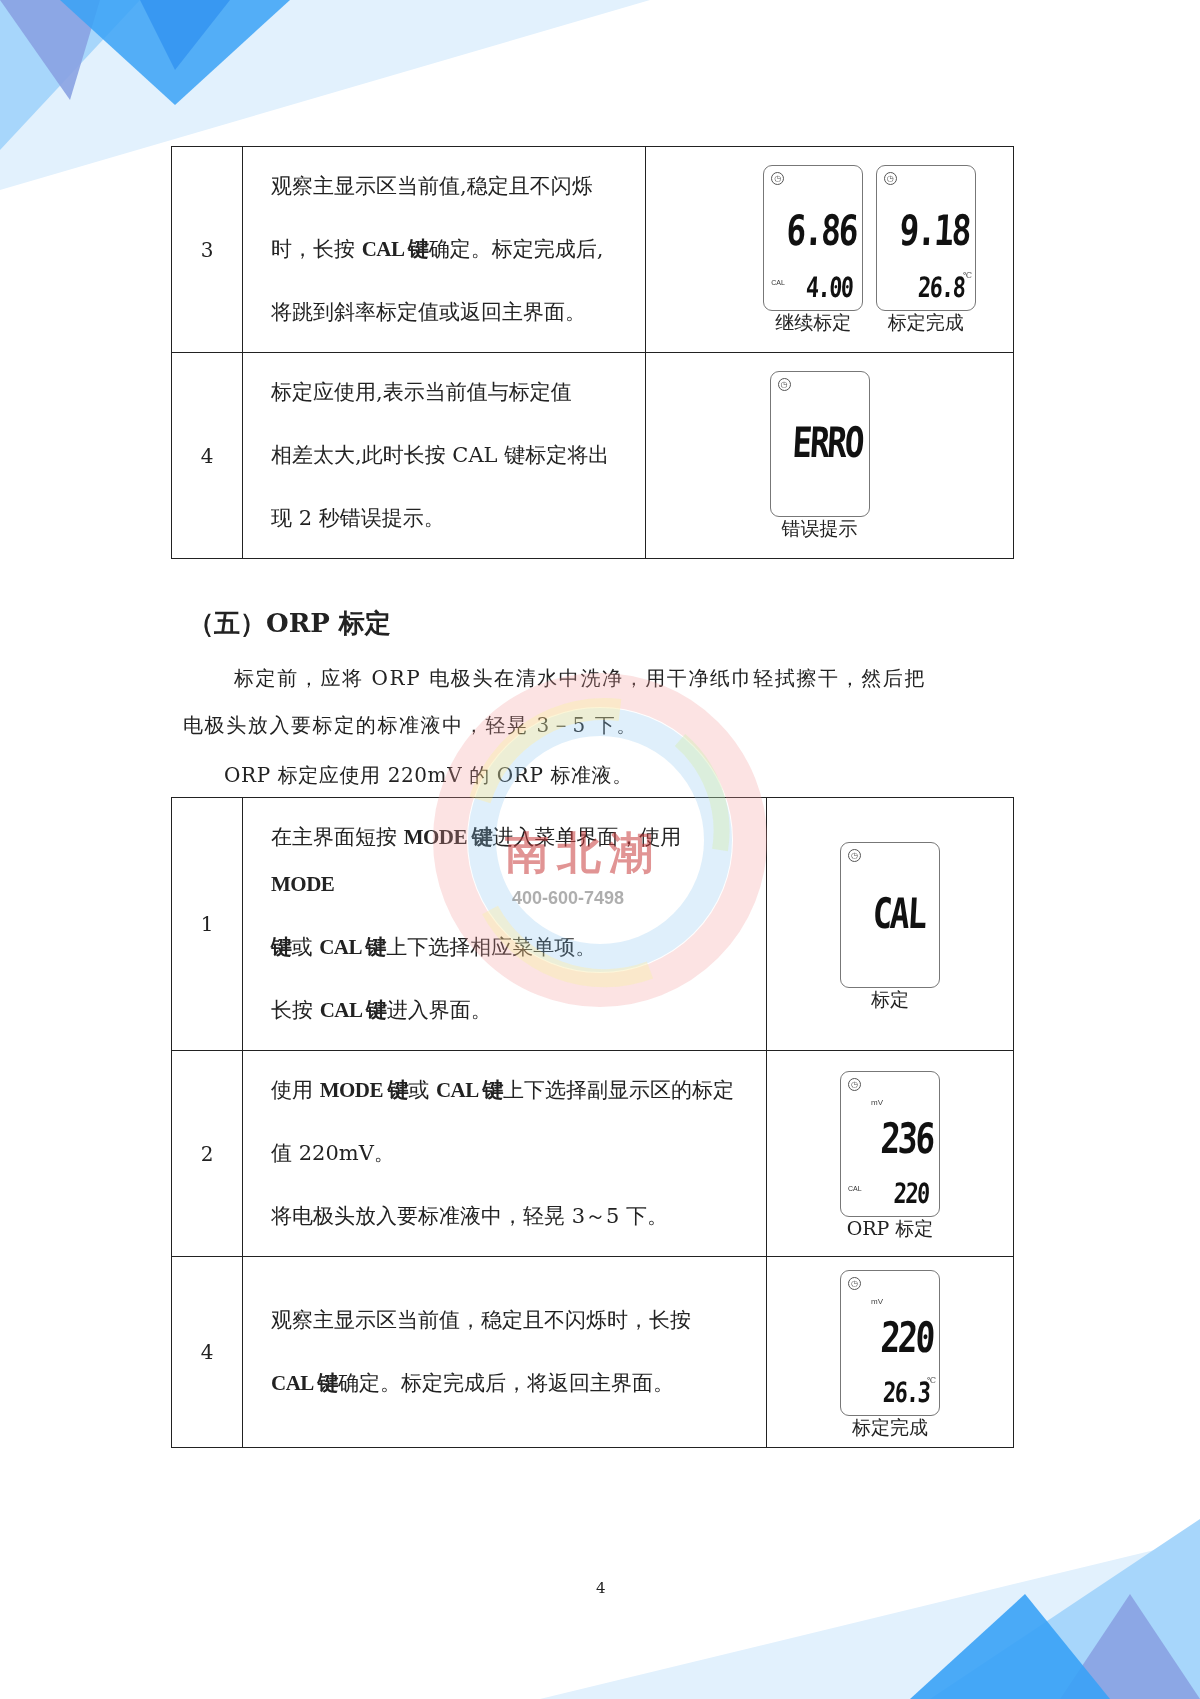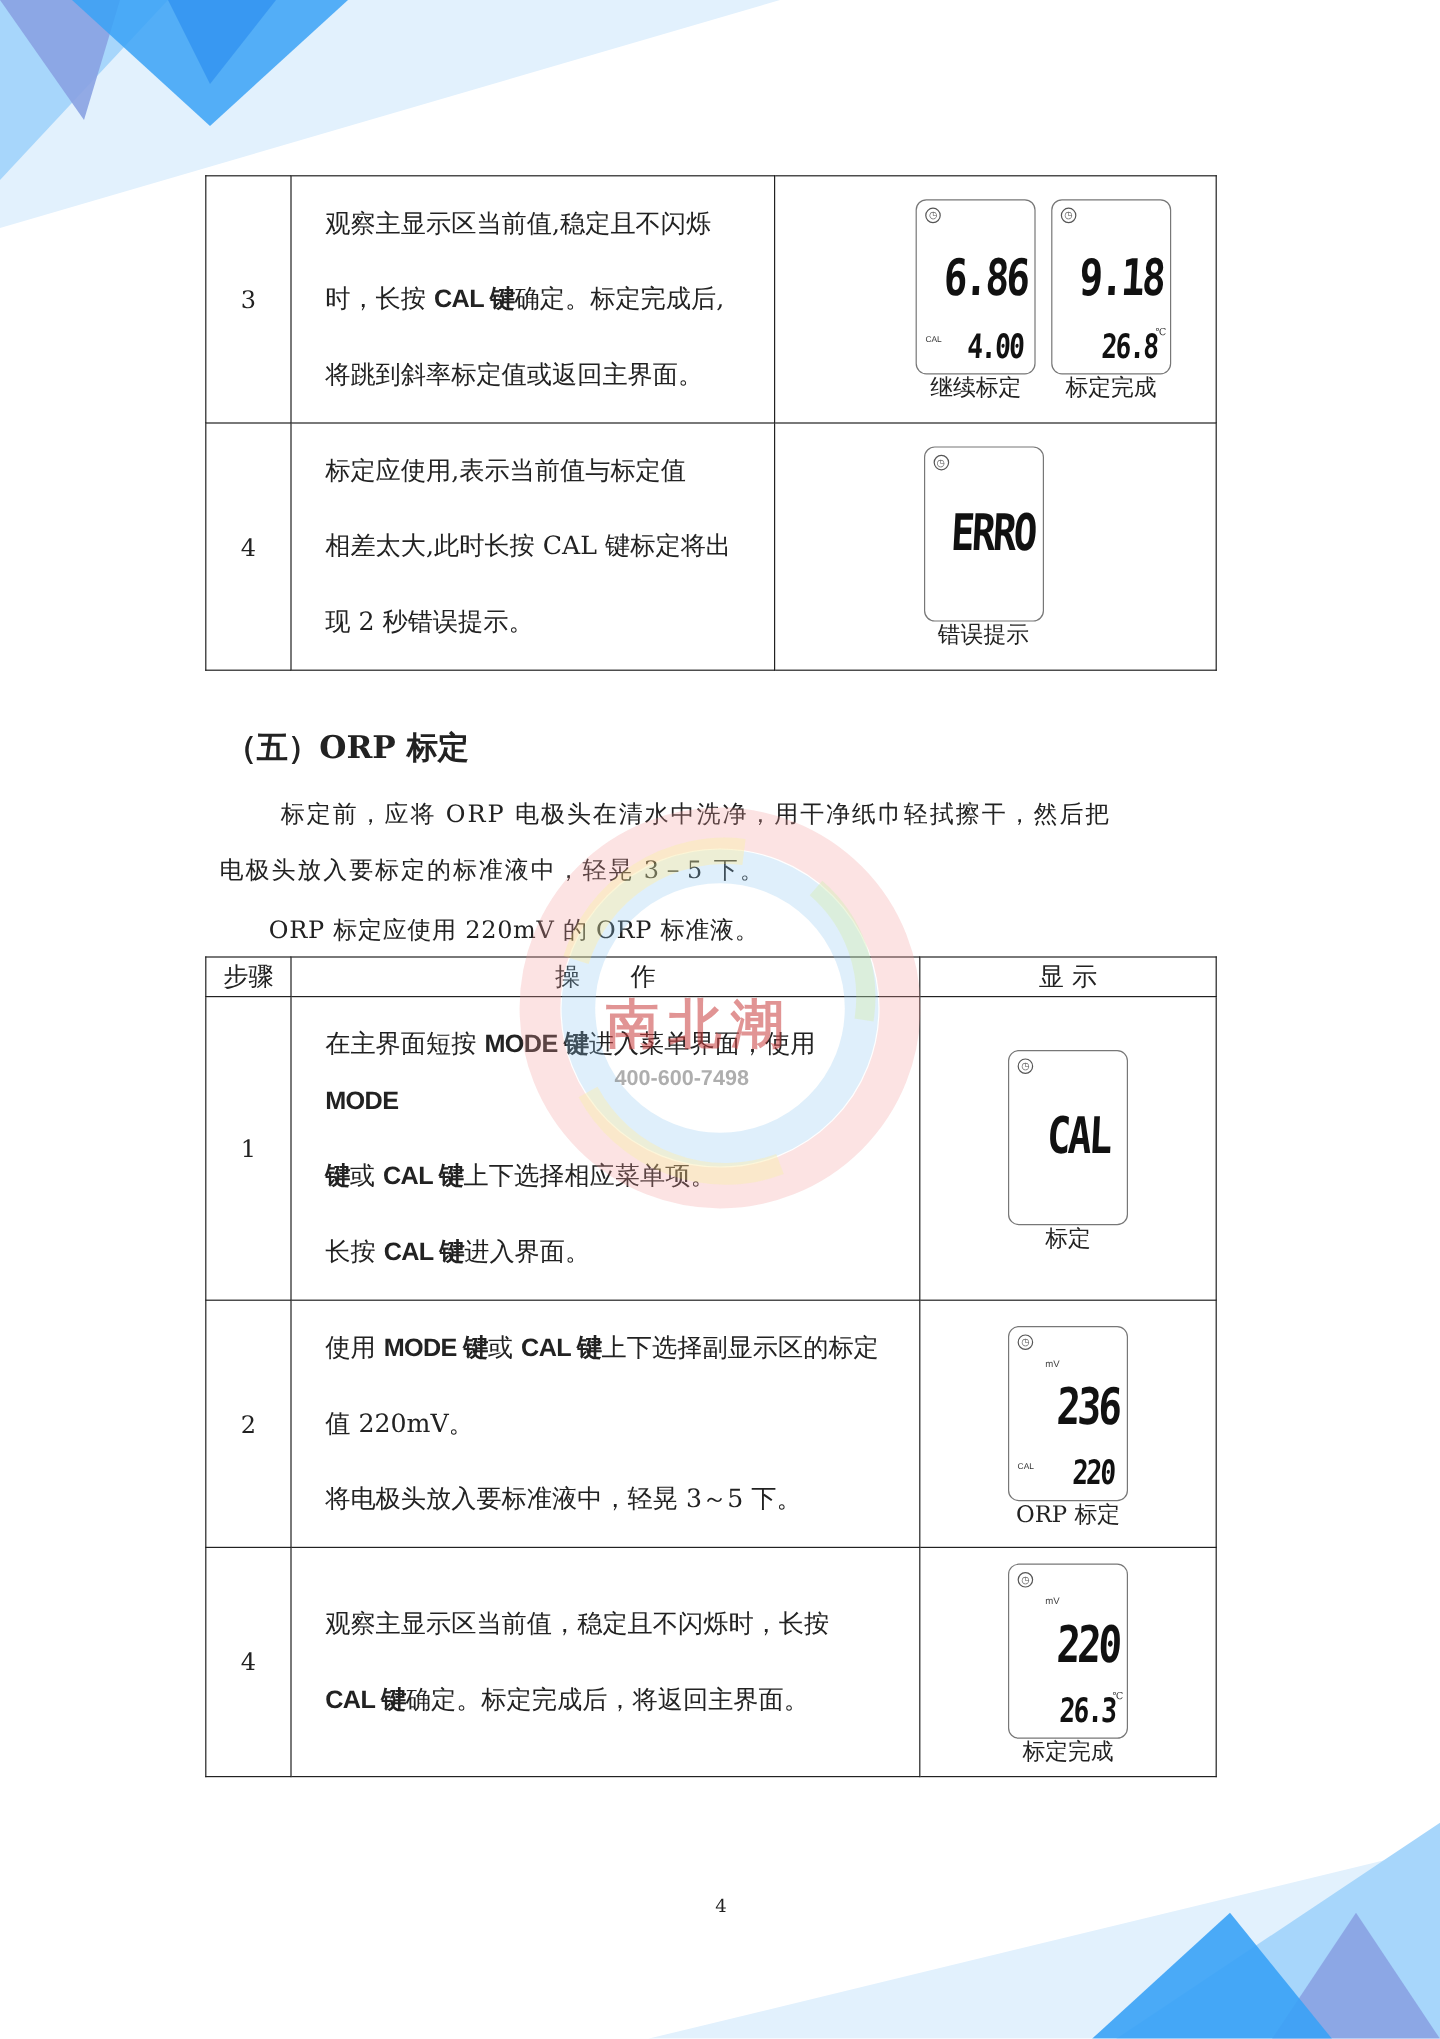--- a/index.html
+++ b/index.html
@@ -16,21 +16,21 @@
   table.doc {
     position:absolute; left:171px; border-collapse:collapse;
     font-size:21px; table-layout:fixed;
   }
   table.doc td {
     border:1.3px solid #222; vertical-align:middle; padding:0;
   }
   .step-cell { text-align:center; font-size:20px; }
   .op-cell { padding:0 10px 0 12px !important; line-height:47px; }
   .op-cell p { margin:16px; }
-  .kw { font-family:Liberation Sans, sans-serif; font-weight:bold; letter-spacing:-0.5px; }
+  .kw { font-family:Liberation Serif, serif; font-weight:bold; letter-spacing:-0.5px; }
   .disp-cell { text-align:center; }
   .hdr td { text-align:center; font-size:21px; height:32px; }
 
   .lcd {
     display:inline-block; position:relative; width:98px; height:144px;
     border:1.2px solid #777; border-radius:9px; background:#fff;
     vertical-align:top;
   }
   .lcd .sym { position:absolute; left:7px; top:6px; width:11px; height:11px; border:1px solid #555; border-radius:50%; font-size:8px; line-height:11px; text-align:center; color:#555; }
   .lcd .unit { position:absolute; left:30px; top:26px; font-size:8px; color:#444; font-family:"Liberation Sans",sans-serif; }
@@ -137,25 +137,20 @@
 <div class="para" style="left:183px; top:712px;">电极头放入要标定的标准液中，轻晃 3－5 下。</div>
 <div class="para" style="left:224px; top:762px; letter-spacing:0.6px;">ORP 标定应使用 220mV 的 ORP 标准液。</div>
 
 <table class="doc" style="top:797px; width:842px;">
   <colgroup>
       <col style="width:71px">
       <col style="width:524px">
       <col style="width:247px">
     </colgroup>
   <tbody>
-      <tr class="hdr">
-    <td>步骤</td>
-    <td>操　　作</td>
-    <td>显 示</td>
-  </tr>
   <tr style="height:191px;">
     <td class="step-cell">1</td>
     <td class="op-cell">
       <p><span>在主界面短按 </span><span class="kw">MODE 键</span><span>进入菜单界面，使用 </span><span class="kw">MODE</span></p>
       <p><span class="kw">键</span><span>或 </span><span class="kw">CAL 键</span><span>上下选择相应菜单项。</span></p>
       <p><span>长按 </span><span class="kw">CAL 键</span><span>进入界面。</span></p>
     </td>
     <td class="disp-cell">
       <div style="display:inline-block; text-align:center; margin-top:4px;">
         <div class="lcd">

